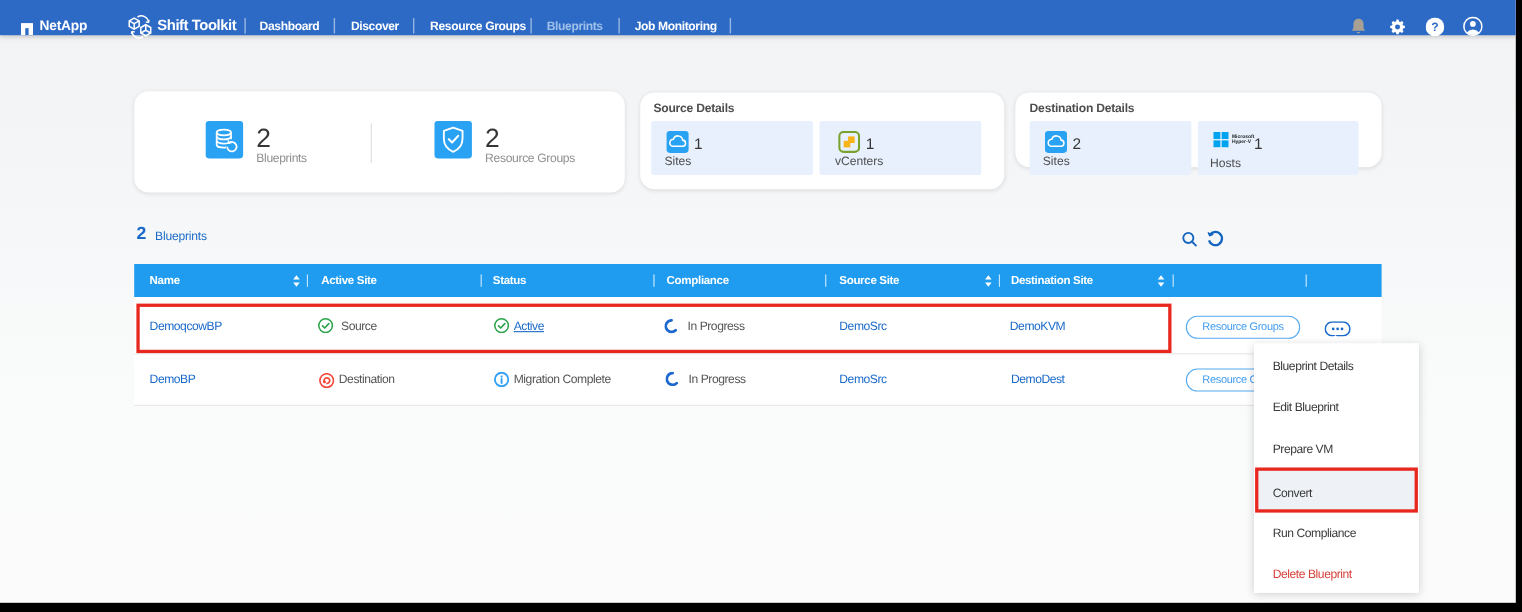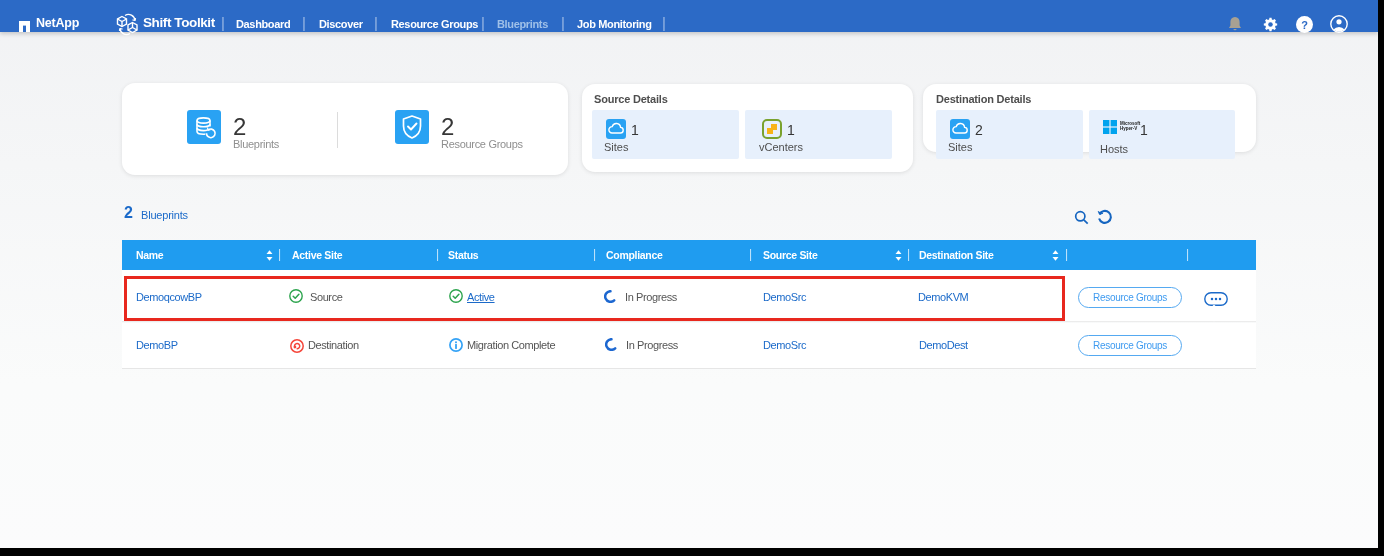--- a/index.html
+++ b/index.html
@@ -251,14 +251,23 @@
     <div class="cell" style="left:504px;top:16px;">In Progress</div>
     <div class="cell bluetext" style="left:641px;top:16px;">DemoSrc</div>
     <div class="cell bluetext" style="left:797px;top:16px;">DemoDest</div>
     <div class="pill" style="left:956px;top:12px;width:104px;">Resource Groups</div>
   </div>
 
   <div class="redbox" style="left:124px;top:276px;width:941px;height:45px;"></div>
 
   <div class="abs" style="left:1208px;top:307px;width:12px;height:12px;background:#fff;transform:rotate(45deg);"></div>
 
+  <div id="menu">
+    <div class="mitem" style="top:15px;">Blueprint Details</div>
+    <div class="mitem" style="top:53px;">Edit Blueprint</div>
+    <div class="mitem" style="top:91px;">Prepare VM</div>
+    <div class="abs" style="left:1px;top:113px;width:148px;height:41px;background:#eef2f7;border:3px solid #e8281e;"></div>
+    <div class="mitem" style="top:131px;">Convert</div>
+    <div class="mitem" style="top:167px;">Run Compliance</div>
+    <div class="mitem" style="top:204px;color:#d8423c;">Delete Blueprint</div>
+  </div>
 
 </div>
 
 </body></html>

